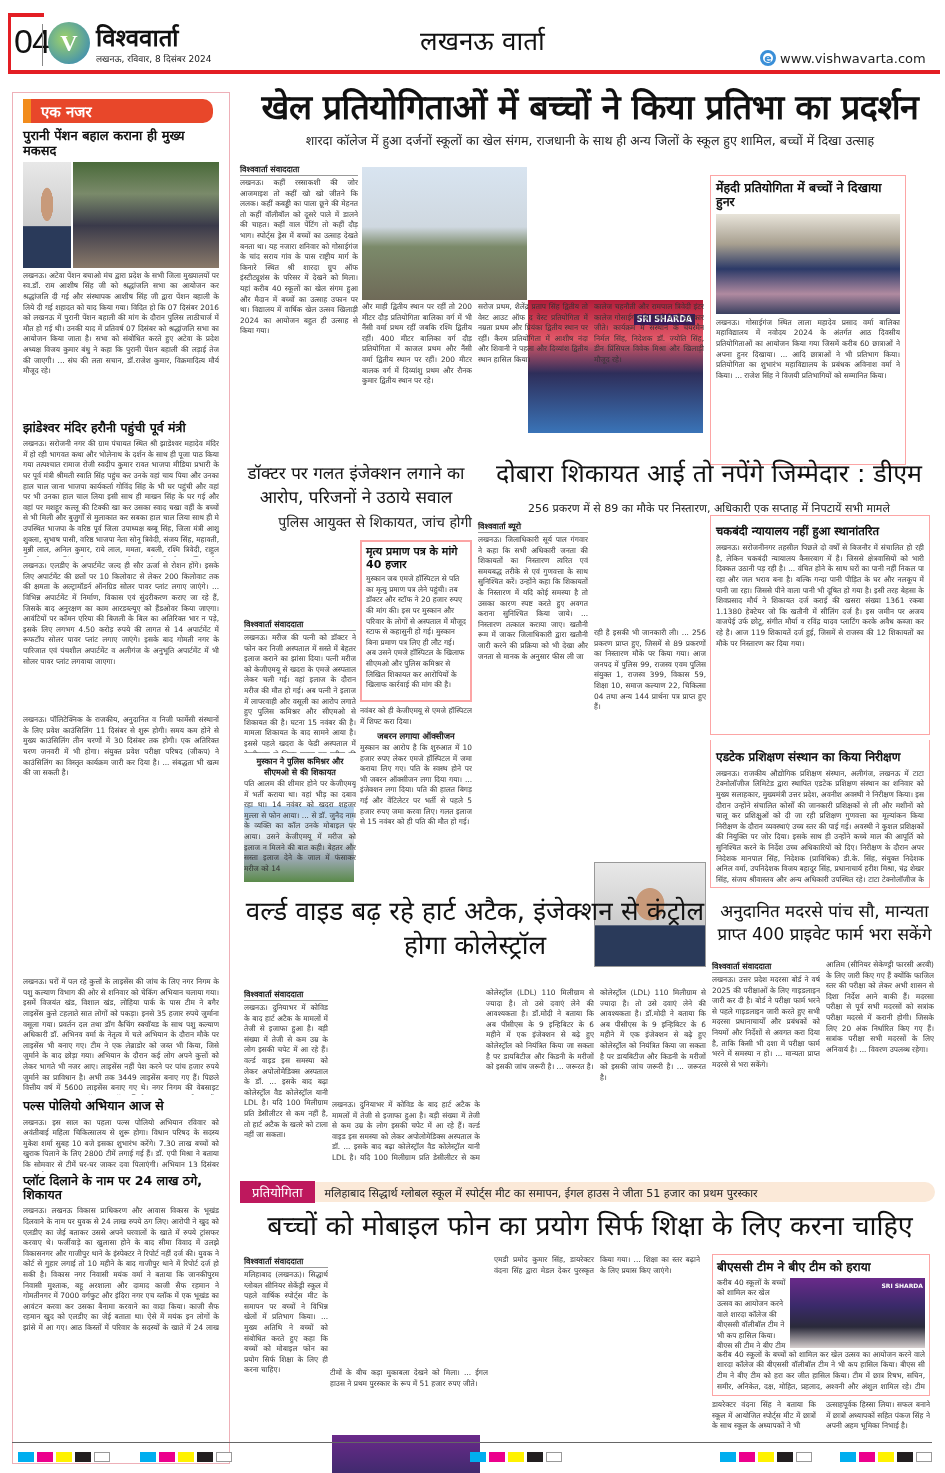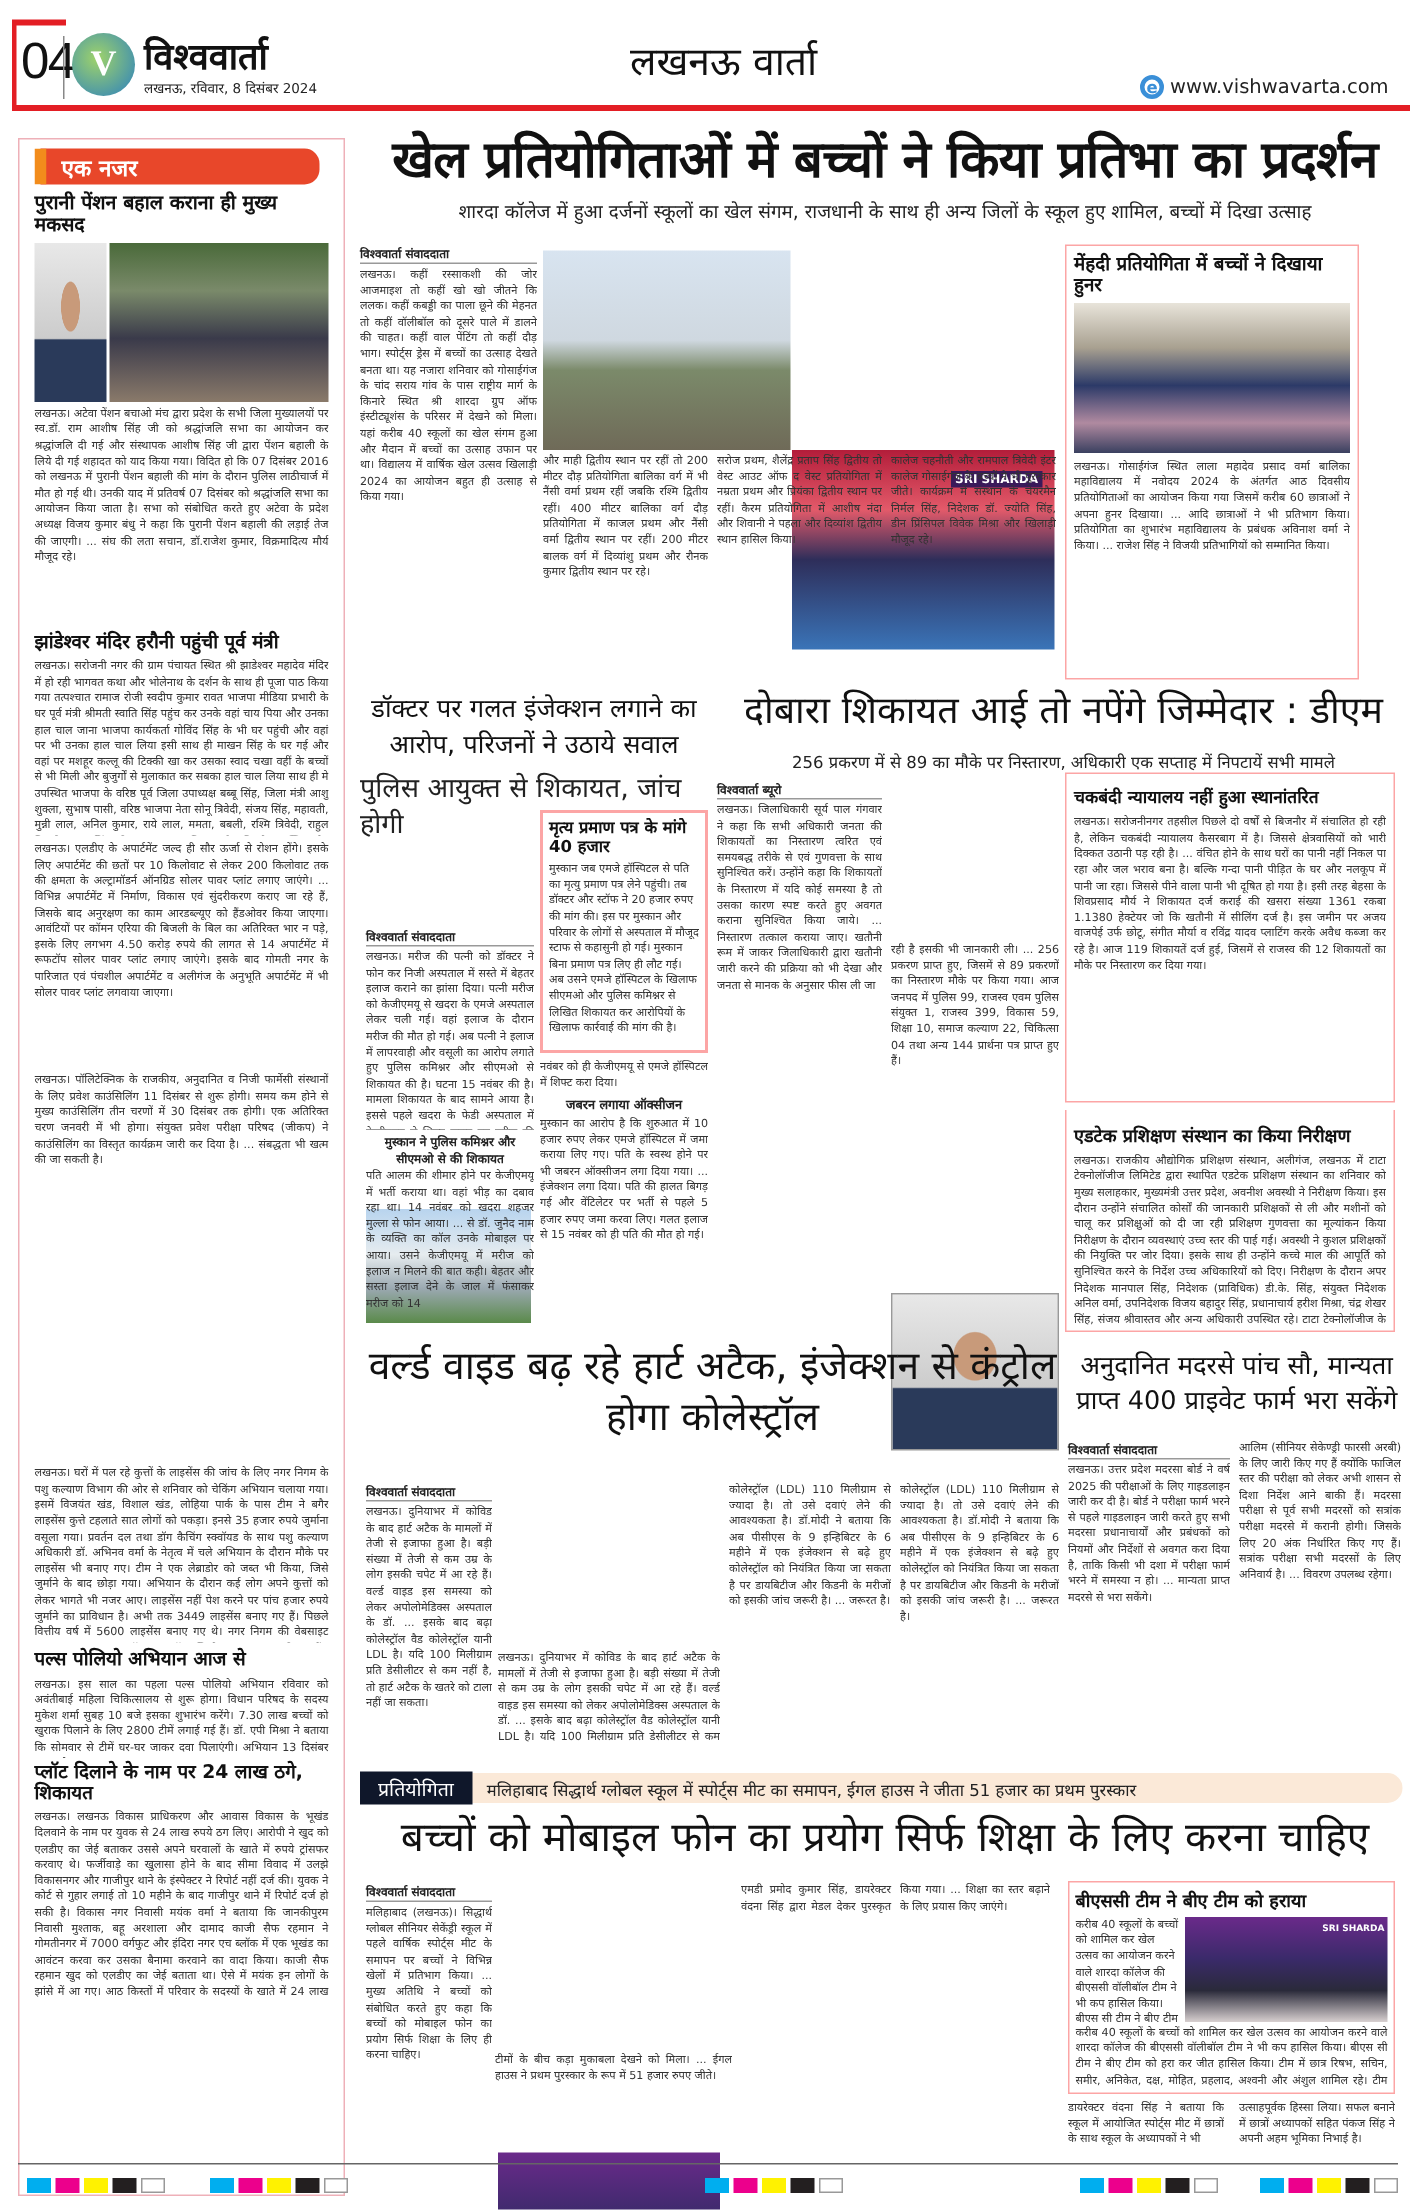--- a/index.html
+++ b/index.html
@@ -21,21 +21,21 @@
 .txt{font-size:7.4px;line-height:10.6px;color:#333;text-align:justify}
 .photo{background:linear-gradient(135deg,#8a8f7a,#c7b79c 40%,#6a7a5a 70%,#3f4a5a);position:relative}
 .photo.sky{background:linear-gradient(180deg,#d8e4f0 0%,#cfd8e0 45%,#7b8a6a 60%,#6f6a58 100%)}
 .photo.stage{background:linear-gradient(180deg,#b31d3a 0%,#e35a6a 30%,#2e2e5a 55%,#3a74b8 100%)}
 .photo.class{background:linear-gradient(180deg,#e8e4da 0%,#a8a090 30%,#2c3a68 55%,#b08aa0 80%,#3a4060 100%)}
 .photo.blue{background:linear-gradient(180deg,#b8d4ee 0%,#e6ecef 40%,#9aa8b0 70%,#5a8a4a 100%)}
 .photo.purple{background:linear-gradient(180deg,#6a2a8a 0%,#3a2a6a 40%,#2a2a3a 70%,#d8d0d0 100%)}
 .photo.crowd{background:linear-gradient(180deg,#4a6a3a 0%,#7a8a6a 30%,#3a3a4a 60%,#8a7a6a 100%)}
 .photo.man{background:radial-gradient(ellipse at 50% 40%,#c89a7a 0 18%,transparent 19%),linear-gradient(180deg,#e8e8e8 0%,#ccc 60%,#2a3a5a 61%,#2a3a5a 100%)}
 .byline{font-size:8px;font-weight:bold;color:#222;border-bottom:1px solid #999;padding-bottom:1px;margin-bottom:2px}
-.tagred{background:#0f172a;color:#fff;font-size:13px;padding:2px 12px}
+.tagred{background:#be185d;color:#fff;font-size:13px;padding:2px 12px}
 .tagstrip{background:#fbe9d8;border-radius:0 14px 14px 0}
 .cmyk{display:flex;gap:3px;align-items:center}
 .cmyk span{width:16px;height:10px;display:inline-block}
 </style>
 </head>
 <body>
 
 <div class="abs masthead"></div>
 <div class="abs masthead-top"></div>
 <div class="abs pageno">04</div>
@@ -82,28 +82,28 @@
   <div class="txt" style="height:280px;overflow:hidden">लखनऊ। कहीं रस्साकशी की जोर आजमाइश तो कहीं खो खो जीतने कि ललक। कहीं कबड्डी का पाला छूने की मेहनत तो कहीं वॉलीबॉल को दूसरे पाले में डालने की चाहत। कहीं वाल पेंटिंग तो कहीं दौड़ भाग। स्पोर्ट्स ड्रेस में बच्चों का उत्साह देखते बनता था। यह नजारा शनिवार को गोसाईगंज के चांद सराय गांव के पास राष्ट्रीय मार्ग के किनारे स्थित श्री शारदा ग्रुप ऑफ इंस्टीट्यूशंस के परिसर में देखने को मिला। यहां करीब 40 स्कूलों का खेल संगम हुआ और मैदान में बच्चों का उत्साह उफान पर था। विद्यालय में वार्षिक खेल उत्सव खिलाड़ी 2024 का आयोजन बहुत ही उत्साह से किया गया।</div>
 </div>
 <div class="abs photo sky" style="left:362px;top:167px;width:165px;height:133px"></div>
 <div class="abs photo stage" style="left:528px;top:167px;width:175px;height:133px">
   <div style="position:absolute;right:8px;top:14px;font-size:8px;color:#fff;font-weight:bold;background:#3a1a5a;padding:1px 3px">SRI SHARDA</div>
 </div>
 <div class="abs txt" style="left:362px;top:302px;width:110px;height:140px;overflow:hidden">और माही द्वितीय स्थान पर रहीं तो 200 मीटर दौड़ प्रतियोगिता बालिका वर्ग में भी नैंसी वर्मा प्रथम रहीं जबकि रश्मि द्वितीय रहीं। 400 मीटर बालिका वर्ग दौड़ प्रतियोगिता में काजल प्रथम और नैंसी वर्मा द्वितीय स्थान पर रहीं। 200 मीटर बालक वर्ग में दिव्यांशु प्रथम और रौनक कुमार द्वितीय स्थान पर रहे।</div>
 <div class="abs txt" style="left:478px;top:302px;width:110px;height:140px;overflow:hidden">सरोज प्रथम, शैलेंद्र प्रताप सिंह द्वितीय तो वेस्ट आउट ऑफ द वेस्ट प्रतियोगिता में नम्रता प्रथम और प्रियंका द्वितीय स्थान पर रहीं। कैरम प्रतियोगिता में आशीष नंदा और शिवानी ने पहला और दिव्यांश द्वितीय स्थान हासिल किया।</div>
 <div class="abs txt" style="left:594px;top:302px;width:110px;height:140px;overflow:hidden">कालेज चहनौती और रामपाल त्रिवेदी इंटर कालेज गोसाईगंज के बच्चों ने भी पुरस्कार जीते। कार्यक्रम में संस्थान के चेयरमैन निर्मल सिंह, निदेशक डॉ. ज्योति सिंह, डीन प्रिंसिपल विवेक मिश्रा और खिलाड़ी मौजूद रहे।</div>
 
-<div class="abs pinkbox" style="left:710px;top:163px;width:196px;height:290px;padding:5px">
+<div class="abs pinkbox" style="left:710px;top:175px;width:196px;height:290px;padding:5px">
   <div class="hd" style="font-size:12.5px">मेंहदी प्रतियोगिता में बच्चों ने दिखाया हुनर</div>
   <div class="photo class" style="height:100px;margin-top:4px"></div>
   <div class="txt" style="margin-top:4px;height:160px;overflow:hidden">लखनऊ। गोसाईगंज स्थित लाला महादेव प्रसाद वर्मा बालिका महाविद्यालय में नवोदय 2024 के अंतर्गत आठ दिवसीय प्रतियोगिताओं का आयोजन किया गया जिसमें करीब 60 छात्राओं ने अपना हुनर दिखाया। ... आदि छात्राओं ने भी प्रतिभाग किया। प्रतियोगिता का शुभारंभ महाविद्यालय के प्रबंधक अविनाश वर्मा ने किया। ... राजेश सिंह ने विजयी प्रतिभागियों को सम्मानित किया।</div>
 </div>
 
 <div class="abs hd" style="left:240px;top:462px;width:232px;font-size:17px;text-align:center;font-weight:normal;line-height:1.4">डॉक्टर पर गलत इंजेक्शन लगाने का आरोप, परिजनों ने उठाये सवाल</div>
-<div class="abs" style="left:240px;top:512px;width:232px;font-size:18px;text-align:left">पुलिस आयुक्त से शिकायत, जांच होगी</div>
+<div class="abs" style="left:240px;top:512px;width:232px;font-size:14px;text-align:right">पुलिस आयुक्त से शिकायत, जांच होगी</div>
 <div class="abs photo blue" style="left:244px;top:540px;width:110px;height:76px"></div>
 <div class="abs" style="left:244px;top:618px;width:112px">
   <div class="byline">विश्ववार्ता संवाददाता</div>
   <div class="txt" style="height:120px;overflow:hidden">लखनऊ। मरीज की पत्नी को डॉक्टर ने फोन कर निजी अस्पताल में सस्ते में बेहतर इलाज कराने का झांसा दिया। पत्नी मरीज को केजीएमयू से खदरा के एमजे अस्पताल लेकर चली गई। वहां इलाज के दौरान मरीज की मौत हो गई। अब पत्नी ने इलाज में लापरवाही और वसूली का आरोप लगाते हुए पुलिस कमिश्नर और सीएमओ से शिकायत की है। घटना 15 नवंबर की है। मामला शिकायत के बाद सामने आया है। इससे पहले खदरा के फेडी अस्पताल में केजीएमयू से शिफ्ट कराए गए मरीज की मौत का मामला सामने आया था।</div>
   <div style="font-size:8px;font-weight:bold;text-align:center;margin:2px 0">मुस्कान ने पुलिस कमिश्नर और सीएमओ से की शिकायत</div>
   <div class="txt" style="height:125px;overflow:hidden">पति आलम की शीमार होने पर केजीएमयू में भर्ती कराया था। वहां भीड़ का दबाव रहा था। 14 नवंबर को खदरा शहजर मुल्ला से फोन आया। ... से डॉ. जुनैद नाम के व्यक्ति का कॉल उनके मोबाइल पर आया। उसने केजीएमयू में मरीज को इलाज न मिलने की बात कही। बेहतर और सस्ता इलाज देने के जाल में फंसाकर मरीज को 14</div>
 </div>
 <div class="abs pinkbox" style="left:360px;top:540px;width:112px;height:162px;border-width:2px;padding:4px">
   <div class="hd" style="font-size:11px">मृत्य प्रमाण पत्र के मांगे 40 हजार</div>
   <div class="txt" style="margin-top:3px;height:118px;overflow:hidden;text-align:left">मुस्कान जब एमजे हॉस्पिटल से पति का मृत्यु प्रमाण पत्र लेने पहुंची। तब डॉक्टर और स्टॉफ ने 20 हजार रुपए की मांग की। इस पर मुस्कान और परिवार के लोगों से अस्पताल में मौजूद स्टाफ से कहासुनी हो गई। मुस्कान बिना प्रमाण पत्र लिए ही लौट गई। अब उसने एमजे हॉस्पिटल के खिलाफ सीएमओ और पुलिस कमिश्नर से लिखित शिकायत कर आरोपियों के खिलाफ कार्रवाई की मांग की है।</div>

